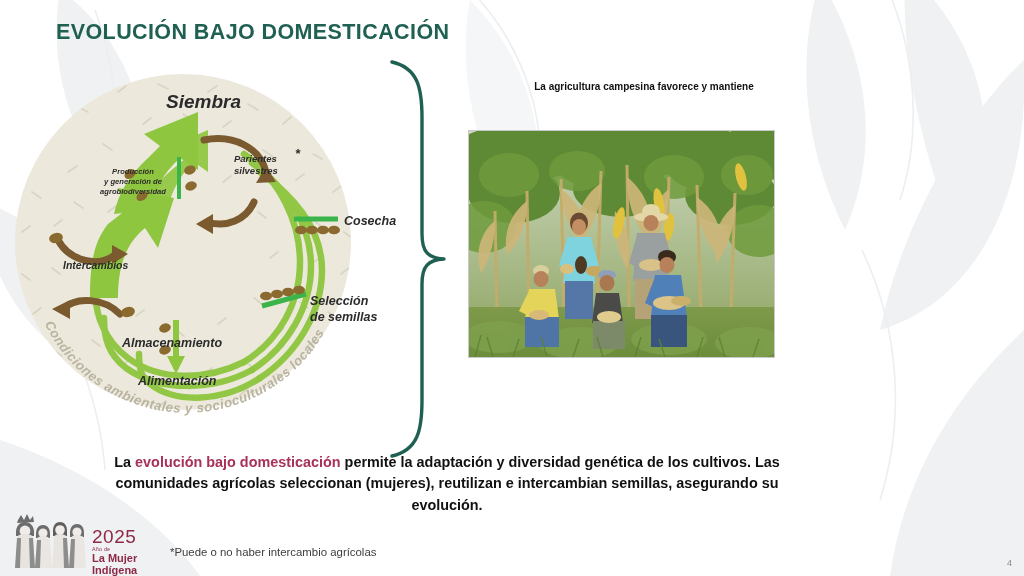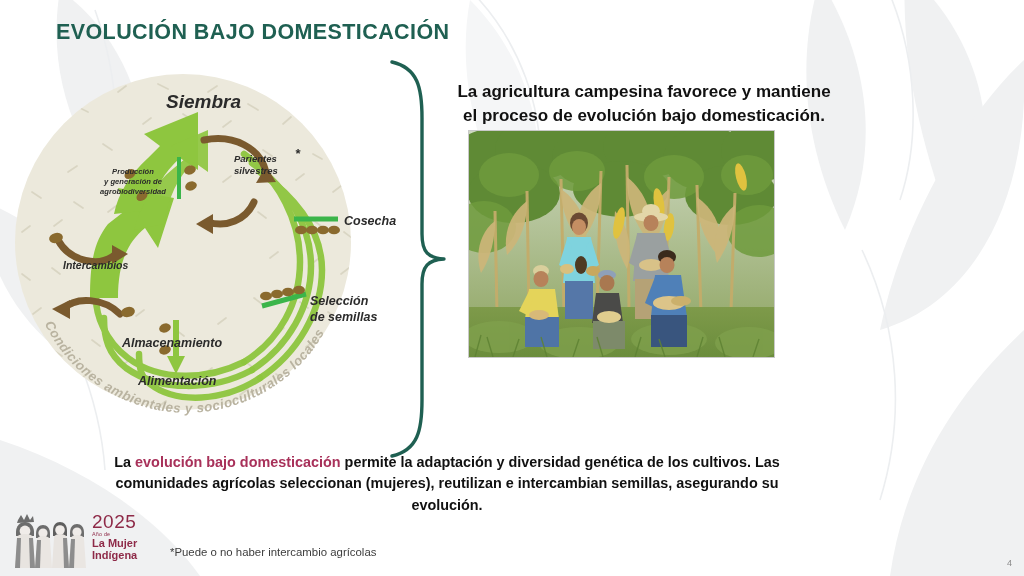--- a/index.html
+++ b/index.html
@@ -19,21 +19,21 @@
   }
   
   #cycle-diagram{position:absolute;left:8px;top:62px;width:400px;height:390px;z-index:3;font-style:italic;}
   #cycle-diagram svg{display:block;}
   .diag-label{font-family:"Liberation Sans",sans-serif;font-weight:bold;fill:#2b2b2b;}
   
   #brace-wrap{position:absolute;left:388px;top:58px;width:72px;height:400px;z-index:4;}
   
   #right-heading{
     position:absolute;left:434px;top:80px;width:420px;
-    text-align:center;font-size:17px;font-weight:bold;line-height:1.42;
+    text-align:center;font-size:10px;font-weight:bold;line-height:1.42;
     color:#111111;z-index:5;
   }
   
   #field-photo{
     position:absolute;left:468px;top:130px;width:305px;height:226px;z-index:5;
     border:1px solid #c9c9c9;background:#6d8b3f;overflow:hidden;
   }
   #field-photo svg{display:block;width:100%;height:100%;}
   
   #bottom-paragraph{
@@ -43,21 +43,21 @@
   }
   .hl{color:#a8315a;}
   
   #footnote{
     position:absolute;left:170px;top:546px;
     font-size:11.4px;color:#3c3c3c;font-weight:normal;z-index:5;
   }
   
   #brand-logo{position:absolute;left:12px;top:512px;width:135px;height:58px;z-index:6;}
   #brand-logo .figs{position:absolute;left:0;top:2px;width:78px;height:54px;}
-  #brand-logo .words{position:absolute;left:80px;top:0px;width:58px;color:#8e2a48;}
+  #brand-logo .words{position:absolute;left:80px;top:15px;width:58px;color:#8e2a48;}
   #brand-logo .yr{font-size:19px;font-weight:normal;letter-spacing:.5px;line-height:1;}
   #brand-logo .sub{font-size:5.4px;letter-spacing:.2px;line-height:1.1;margin-top:1px;}
   #brand-logo .l1,#brand-logo .l2{font-size:11px;font-weight:bold;line-height:1.08;}
   
   #page-number{
     position:absolute;right:12px;bottom:8px;font-size:9px;color:#8a8a8a;z-index:5;
   }
 </style>
 </head>
 <body>
@@ -285,21 +285,20 @@
 
 <div id="brace-wrap">
   <svg width="72" height="400" viewBox="0 0 72 400" xmlns="http://www.w3.org/2000/svg">
     <path d="M4 4 C 30 10, 34 30, 34 60 L 34 176 C 34 194, 40 200, 56 201
              C 40 202, 34 208, 34 226 L 34 342 C 34 372, 30 392, 4 398" fill="none" stroke="#1f6052" stroke-width="3.4" stroke-linecap="round" stroke-linejoin="round"></path>
   </svg>
 </div>
 
 <div id="right-heading">
   <div>La agricultura campesina favorece y mantiene</div>
-  <div>el proceso de evolución bajo domesticación.</div>
 </div>
 
 <div id="field-photo">
   <svg viewBox="0 0 305 226" xmlns="http://www.w3.org/2000/svg" preserveAspectRatio="none">
     <defs>
       <linearGradient id="skyG" x1="0" y1="0" x2="0" y2="1">
         <stop offset="0%" stop-color="#cfd9c2"></stop>
           <stop offset="100%" stop-color="#8ca35e"></stop>
       </linearGradient>
       <linearGradient id="grndG" x1="0" y1="0" x2="0" y2="1">

